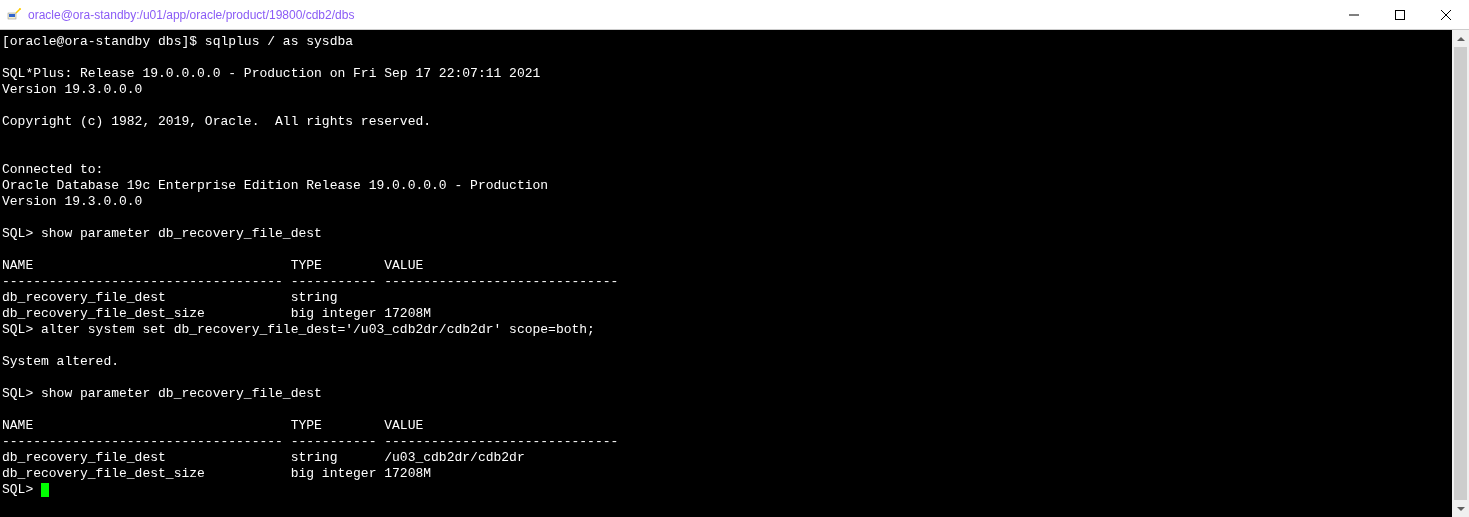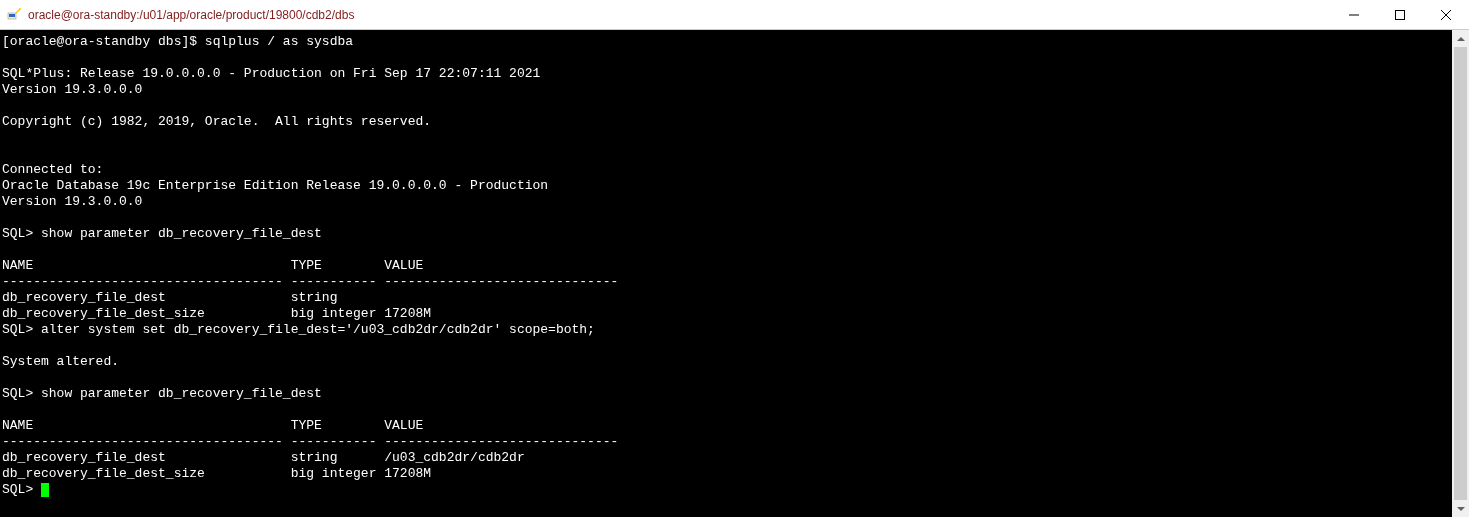--- a/index.html
+++ b/index.html
@@ -25,21 +25,21 @@
       width: 16px;
       height: 16px;
       margin-right: 6px;
       display: flex;
       align-items: center;
       justify-content: center;
     }
     .titlebar-title {
       font-family: 'Segoe UI', Tahoma, sans-serif;
       font-size: 12px;
-      color: #7f1d1d;
+      color: #8b5cf6;
       flex: 1;
     }
     .window-controls {
       display: flex;
       height: 100%;
     }
     .win-btn {
       width: 46px;
       height: 100%;
       display: flex;

